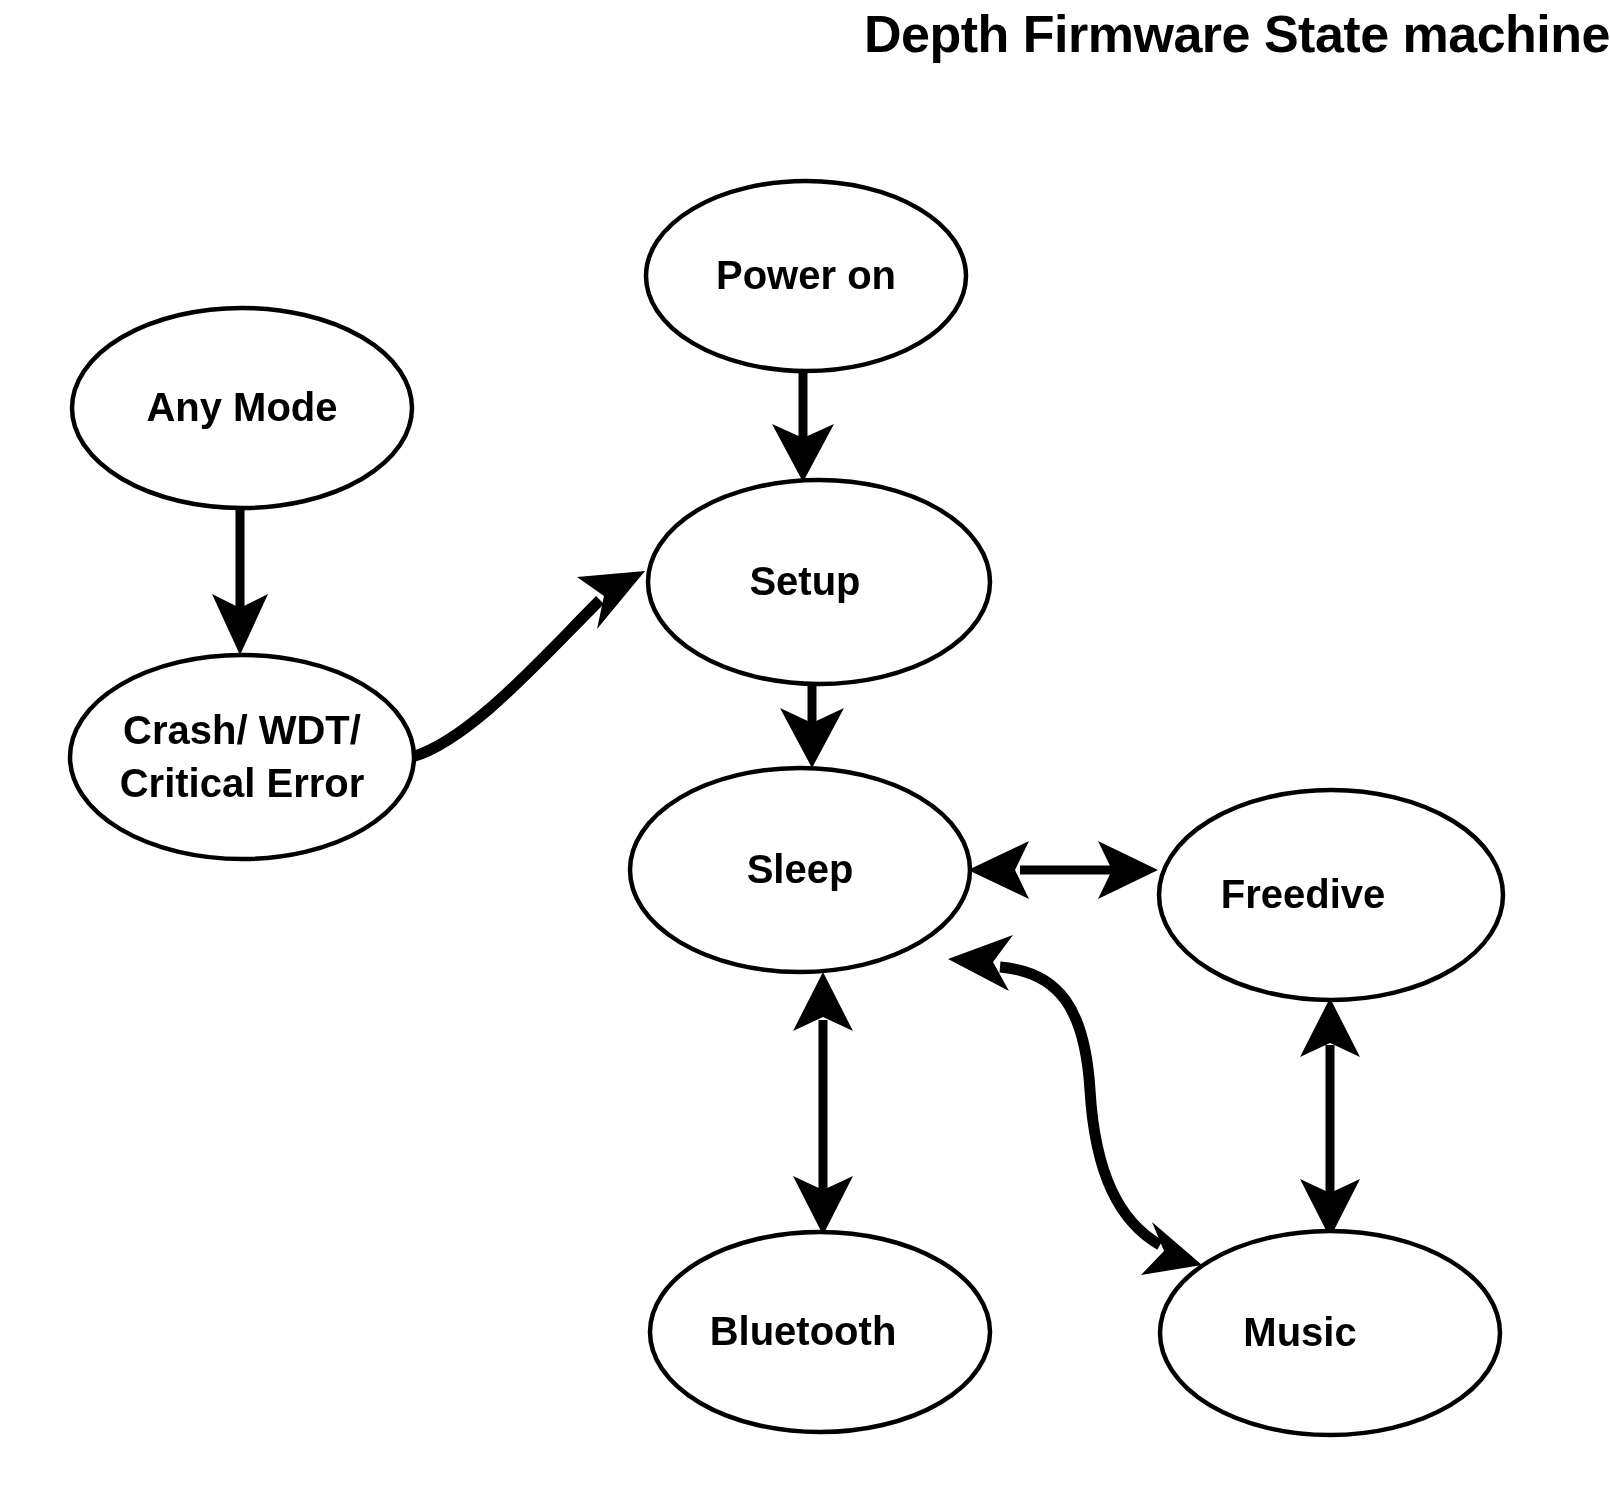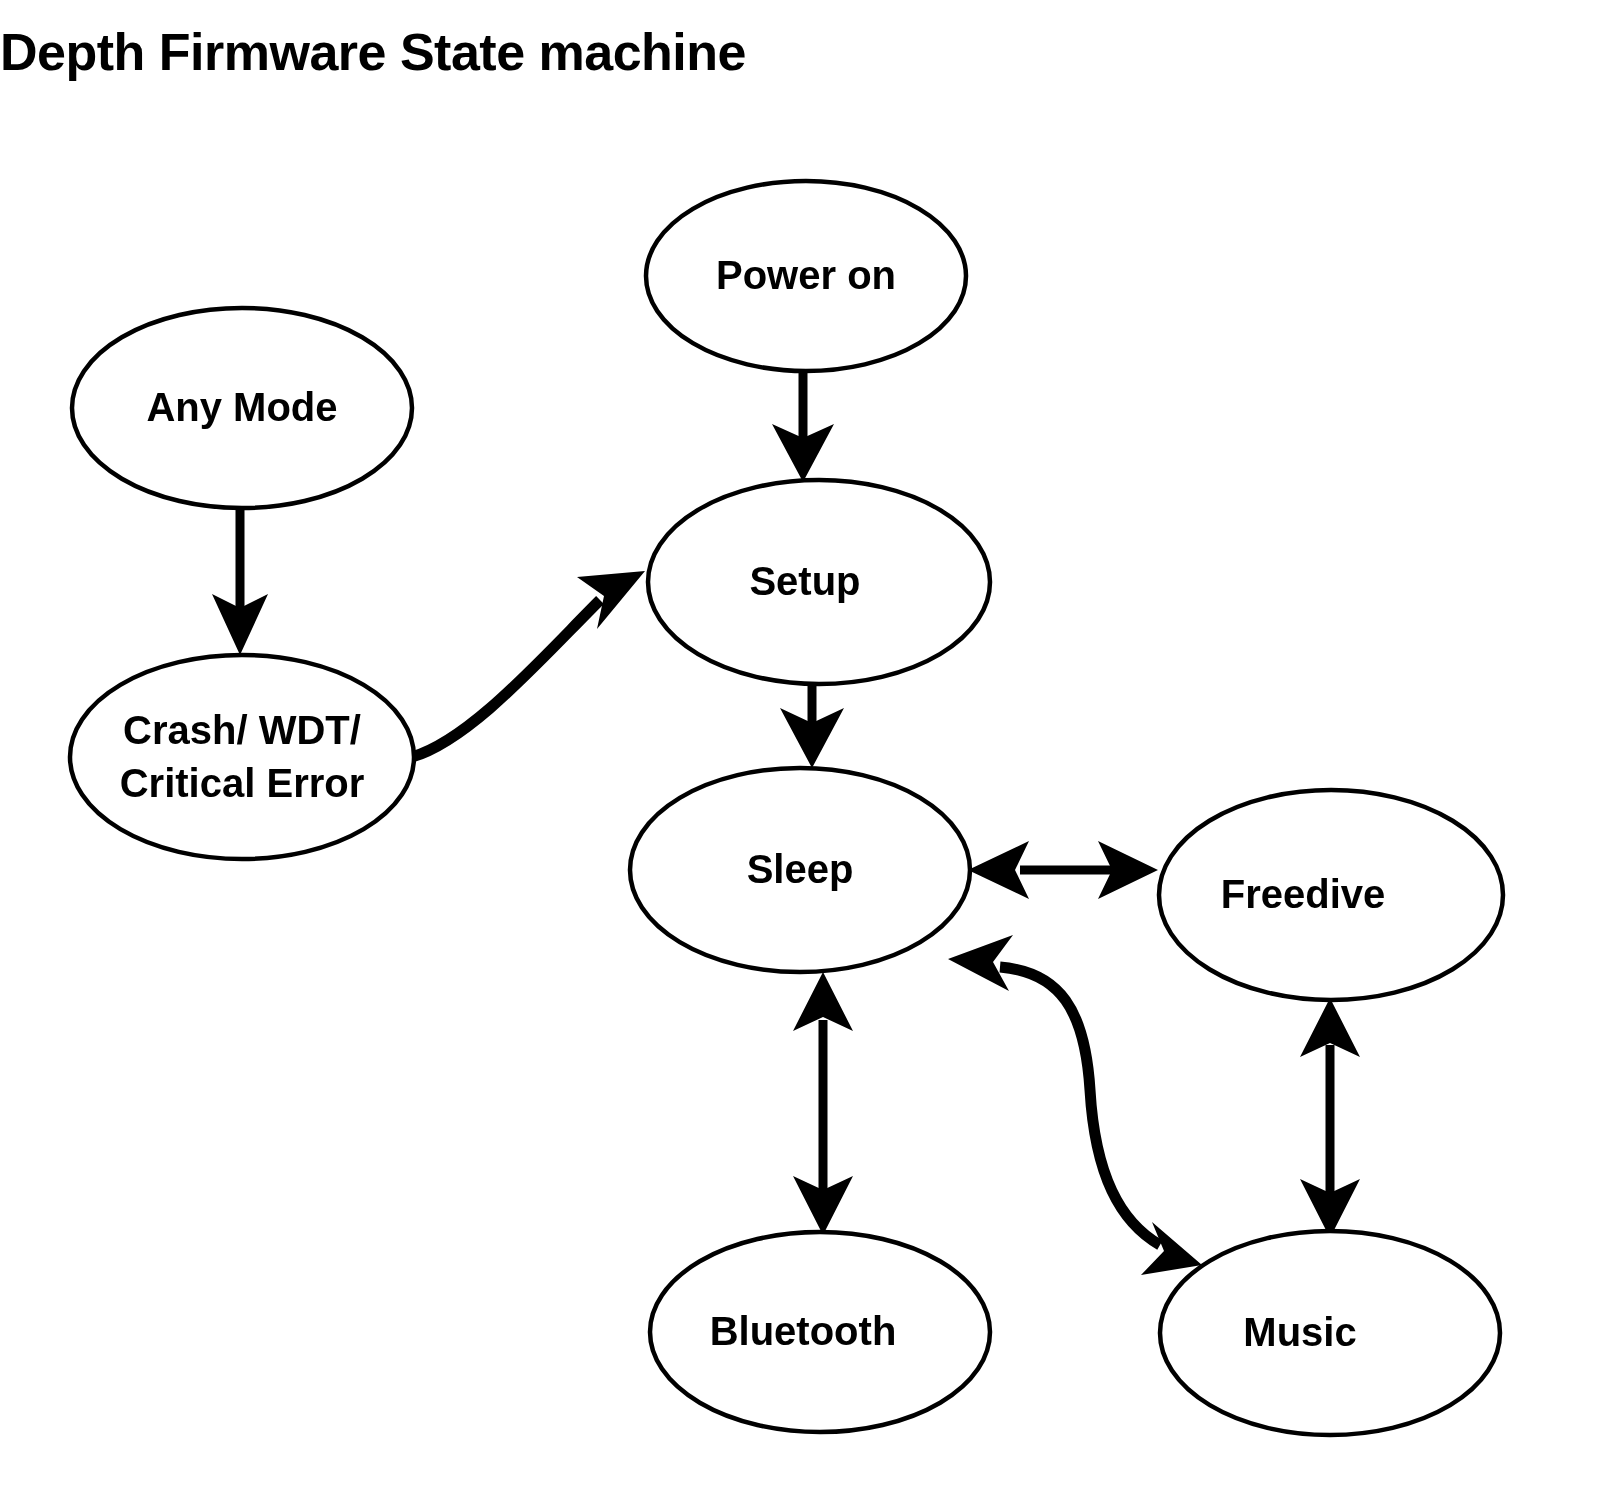--- a/index.html
+++ b/index.html
@@ -15,23 +15,23 @@
   }
   #diagram-root {
     position: relative;
     width: 1610px;
     height: 1488px;
     background: #ffffff;
   }
   #diagram-title {
     position: absolute;
     left: 0;
-    top: 22px;
+    top: 4px;
     width: 1610px;
-    text-align: left;
+    text-align: right;
     font-family: "Liberation Sans", sans-serif;
     font-size: 52px;
     font-weight: bold;
     color: #000000;
     letter-spacing: -0.5px;
   }
   #state-machine-svg {
     position: absolute;
     left: 0;
     top: 0;

